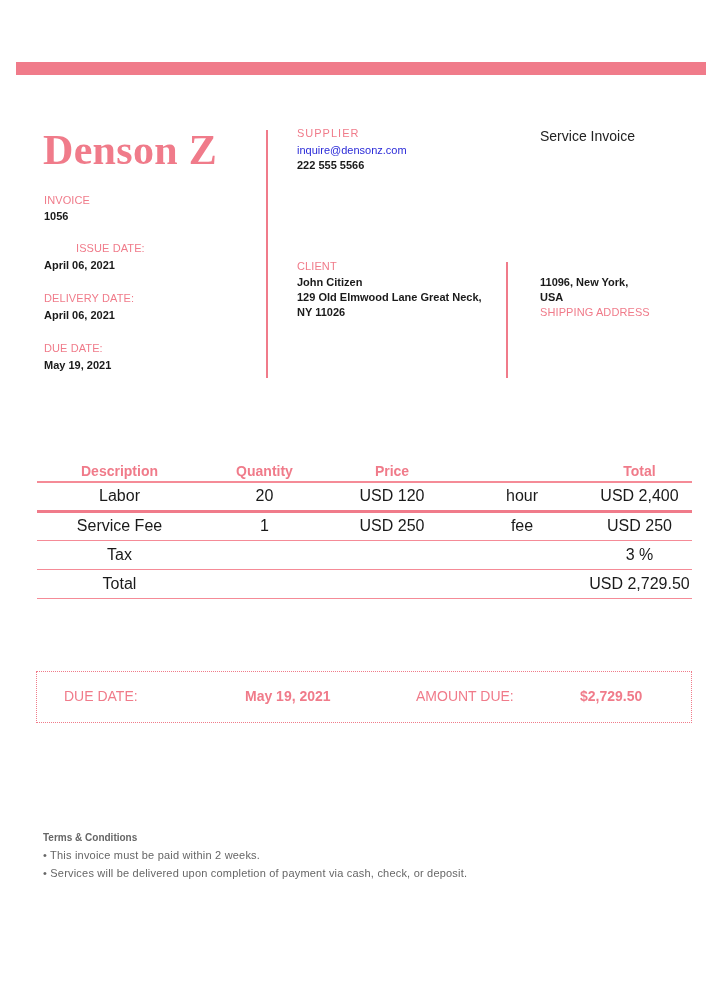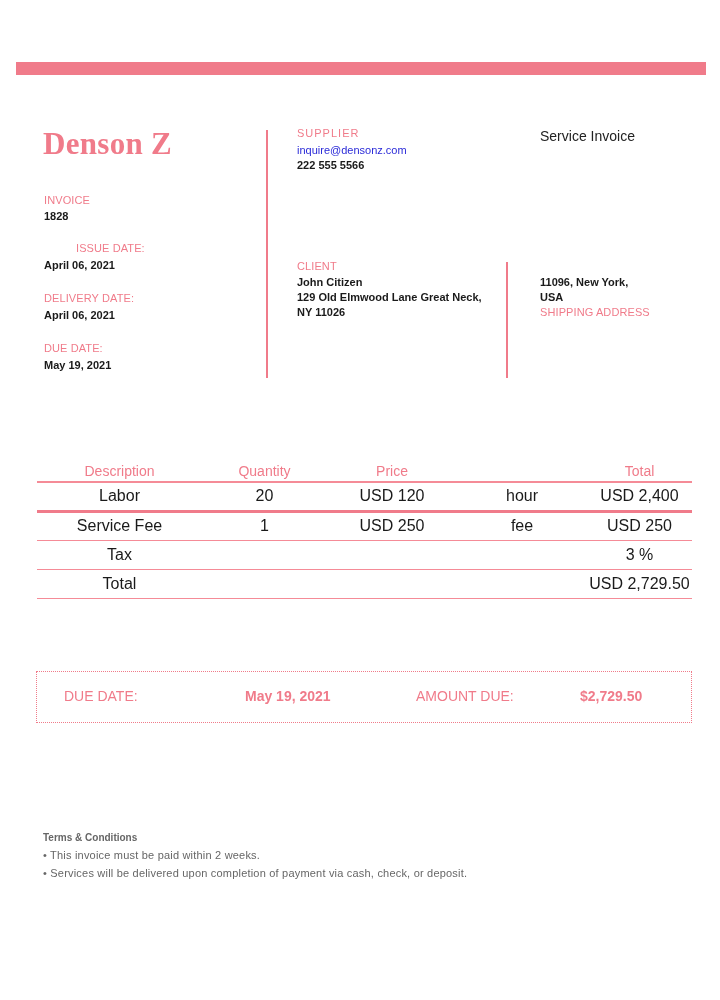--- a/index.html
+++ b/index.html
@@ -4,32 +4,32 @@
   <style>
     * { box-sizing: border-box; margin: 0; padding: 0; }
     html, body {
       width: 720px; height: 1000px; background: #ffffff;
       font-family: "Liberation Sans", sans-serif; color: #1a1a1a;
       position: relative; overflow: hidden;
     }
     .abs { position: absolute; }
     .top-bar { left: 16px; top: 62px; width: 690px; height: 13px; background: #f07b8a; }
     .brand { left: 43px; top: 126px; font-family: "Liberation Serif", serif; font-weight: bold;
-      font-size: 31px; color: #f07b8a; letter-spacing: 0.3px; white-space: nowrap; }
+      font-size: 42px; color: #f07b8a; letter-spacing: 0.3px; white-space: nowrap; }
     .label { font-size: 11px; color: #f07b8a; white-space: nowrap; letter-spacing: 0.1px; }
     .label.spaced { letter-spacing: 1px; }
     .value { font-size: 11px; color: #1a1a1a; white-space: nowrap; line-height: 15px; }
     .value.bold { font-weight: bold; }
     .email { color: #2a2ad8; }
     .vline { width: 1.5px; background: #f07b8a; }
     .doc-type { left: 540px; top: 128px; font-size: 14px; color: #222; white-space: nowrap; }
 
     
     .items-table { left: 37px; top: 460px; width: 655px; border-collapse: collapse; }
-    .items-table th { font-weight: normal; font-size: 14px; color: #f07b8a; height: 22px;
+    .items-table th { font-weight: bold; font-size: 14px; color: #f07b8a; height: 22px;
       vertical-align: top; padding-top: 3px; }
     .items-table td { font-size: 16px; color: #1a1a1a; text-align: center; height: 29px; }
     .items-table tr.head { border-bottom: 2px solid #f58b97; }
     .items-table tr.row { border-bottom: 1.5px solid #f58b97; }
     .items-table tr.row.thick { border-bottom: 3px solid #f07b8a; }
     .col-desc { width: 165px; }
     .col-qty { width: 125px; }
     .col-price { width: 130px; }
     .col-unit { width: 130px; }
     .col-total { width: 105px; }
@@ -45,21 +45,21 @@
     .terms-line { left: 43px; font-size: 11px; color: #666; white-space: nowrap; letter-spacing: 0.2px; }
   </style>
 </head>
 <body>
 
 <div class="abs top-bar"></div>
 
 <div class="abs brand">Denson Z</div>
 
 <div class="abs label" style="left:44px; top:194px;">INVOICE</div>
-<div class="abs value bold" style="left:44px; top:209px;">1828</div>
+<div class="abs value bold" style="left:44px; top:209px;">1056</div>
 
 <div class="abs label" style="left:44px; top:242px;margin-left:32px;">ISSUE DATE:</div>
 <div class="abs value bold" style="left:44px; top:258px;">April 06, 2021</div>
 
 <div class="abs label" style="left:44px; top:292px;">DELIVERY DATE:</div>
 <div class="abs value bold" style="left:44px; top:308px;">April 06, 2021</div>
 
 <div class="abs label" style="left:44px; top:342px;">DUE DATE:</div>
 <div class="abs value bold" style="left:44px; top:358px;">May 19, 2021</div>
 

